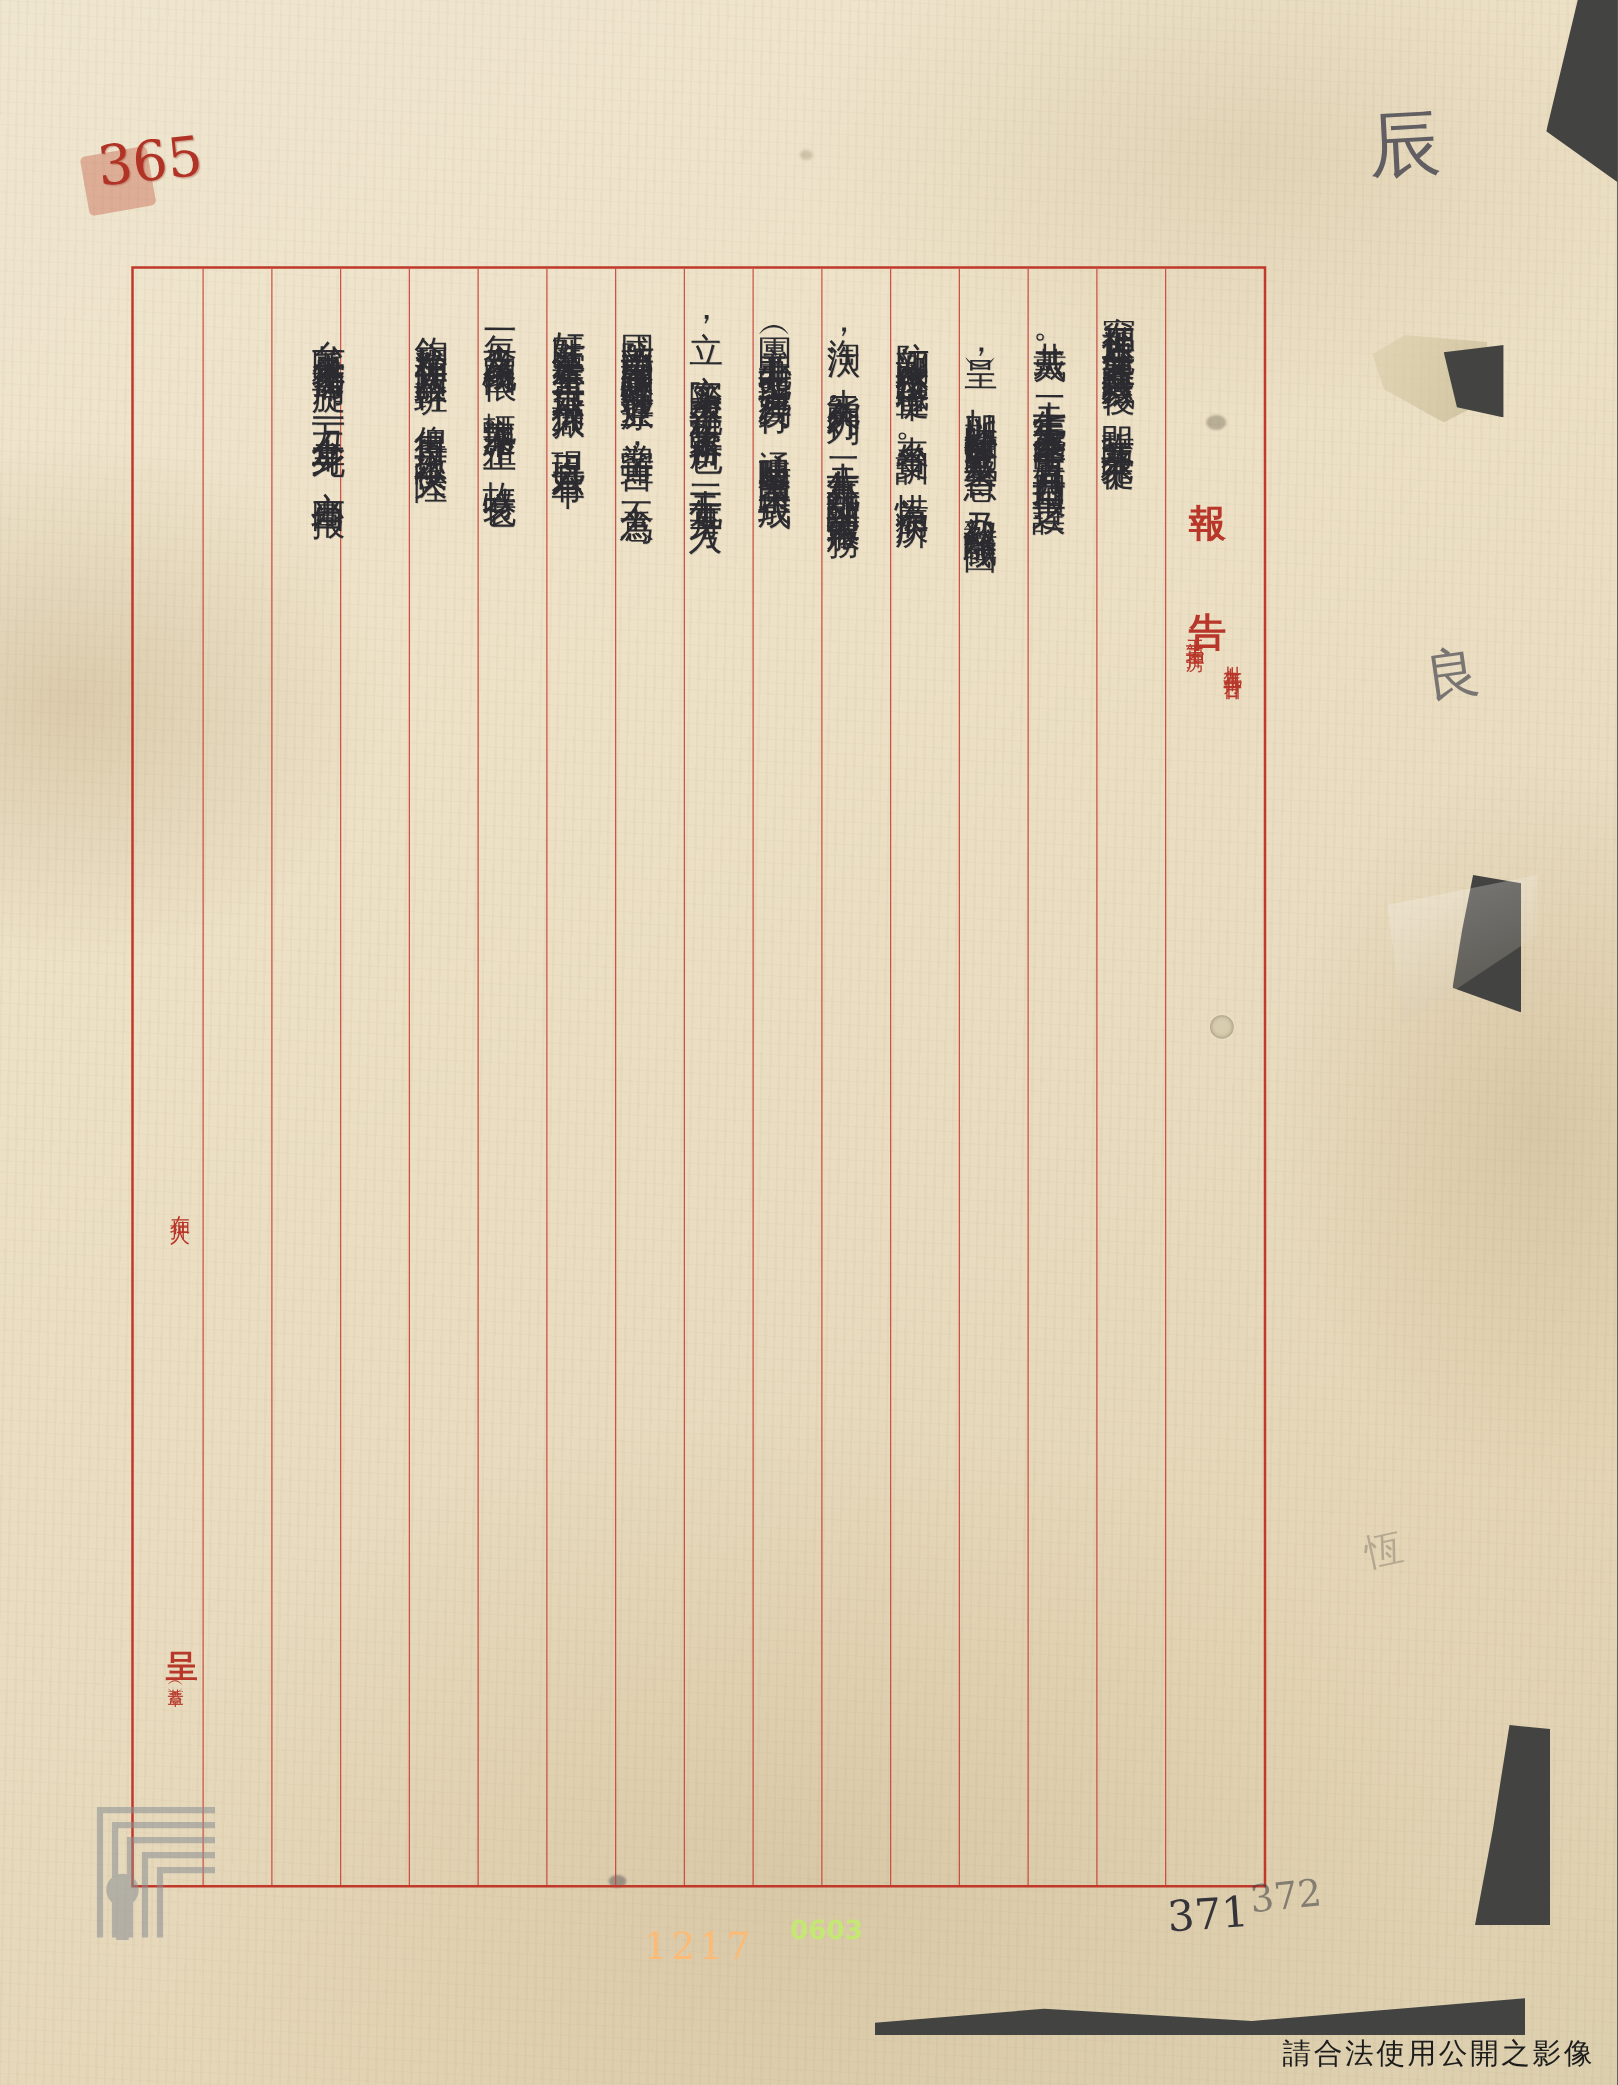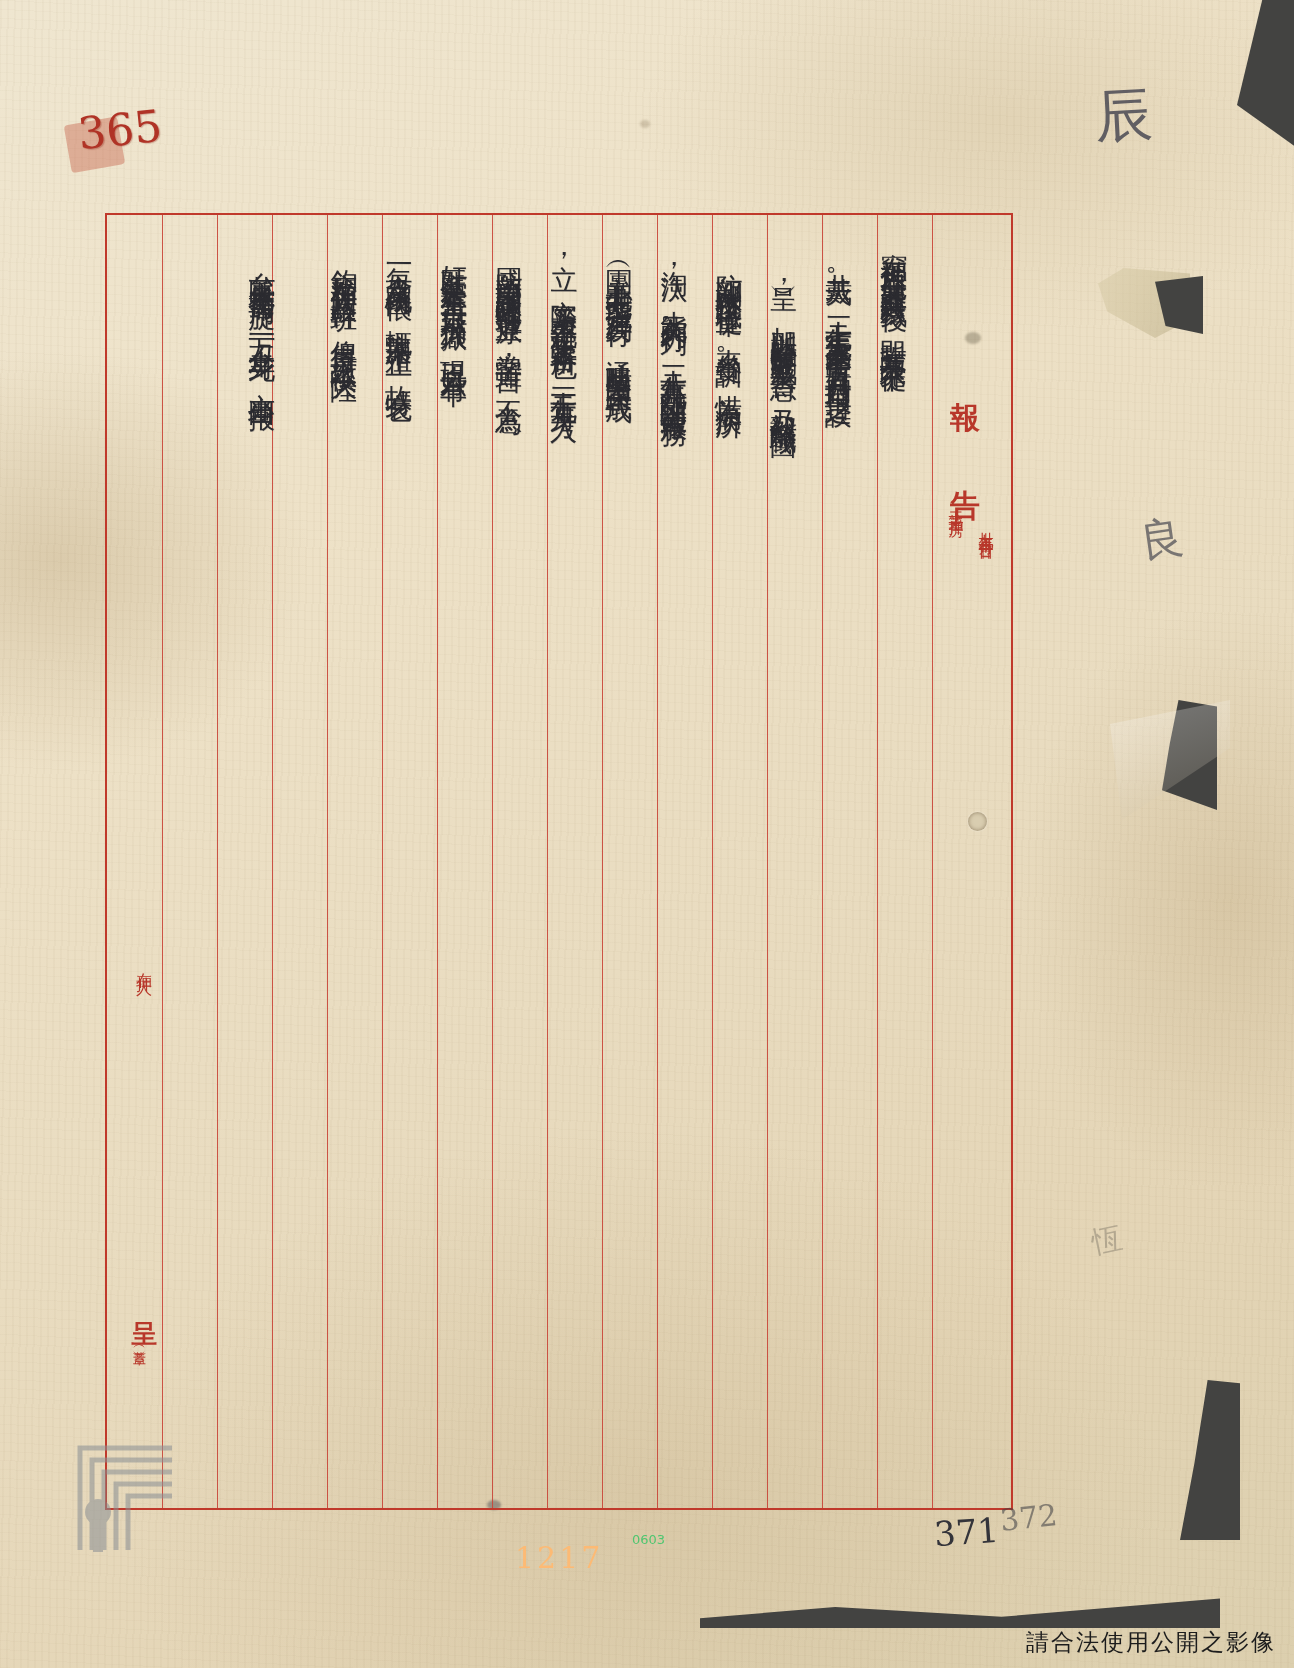--- a/index.html
+++ b/index.html
@@ -237,23 +237,24 @@
     top: 1540px; left: 515px;
     font-family: "DejaVu Serif", serif;
     font-size: 30px;
     letter-spacing: 3px;
     color: #fdba74;
   }
   .num-0603 {
     position: absolute;
     top: 1532px; left: 632px;
     font-family: "DejaVu Sans", sans-serif;
-    font-size: 13px;
-    color: #22c55e;
+    font-size: 21px;
+    color: #bef264;
     opacity: .75;
+    font-weight: bold;
   }
   .num-371 {
     position: absolute;
     top: 1512px; left: 934px;
     font-family: "DejaVu Serif", serif;
     font-size: 34px;
     color: #34343a;
     transform: rotate(-4deg);
   }
   .num-372 {

